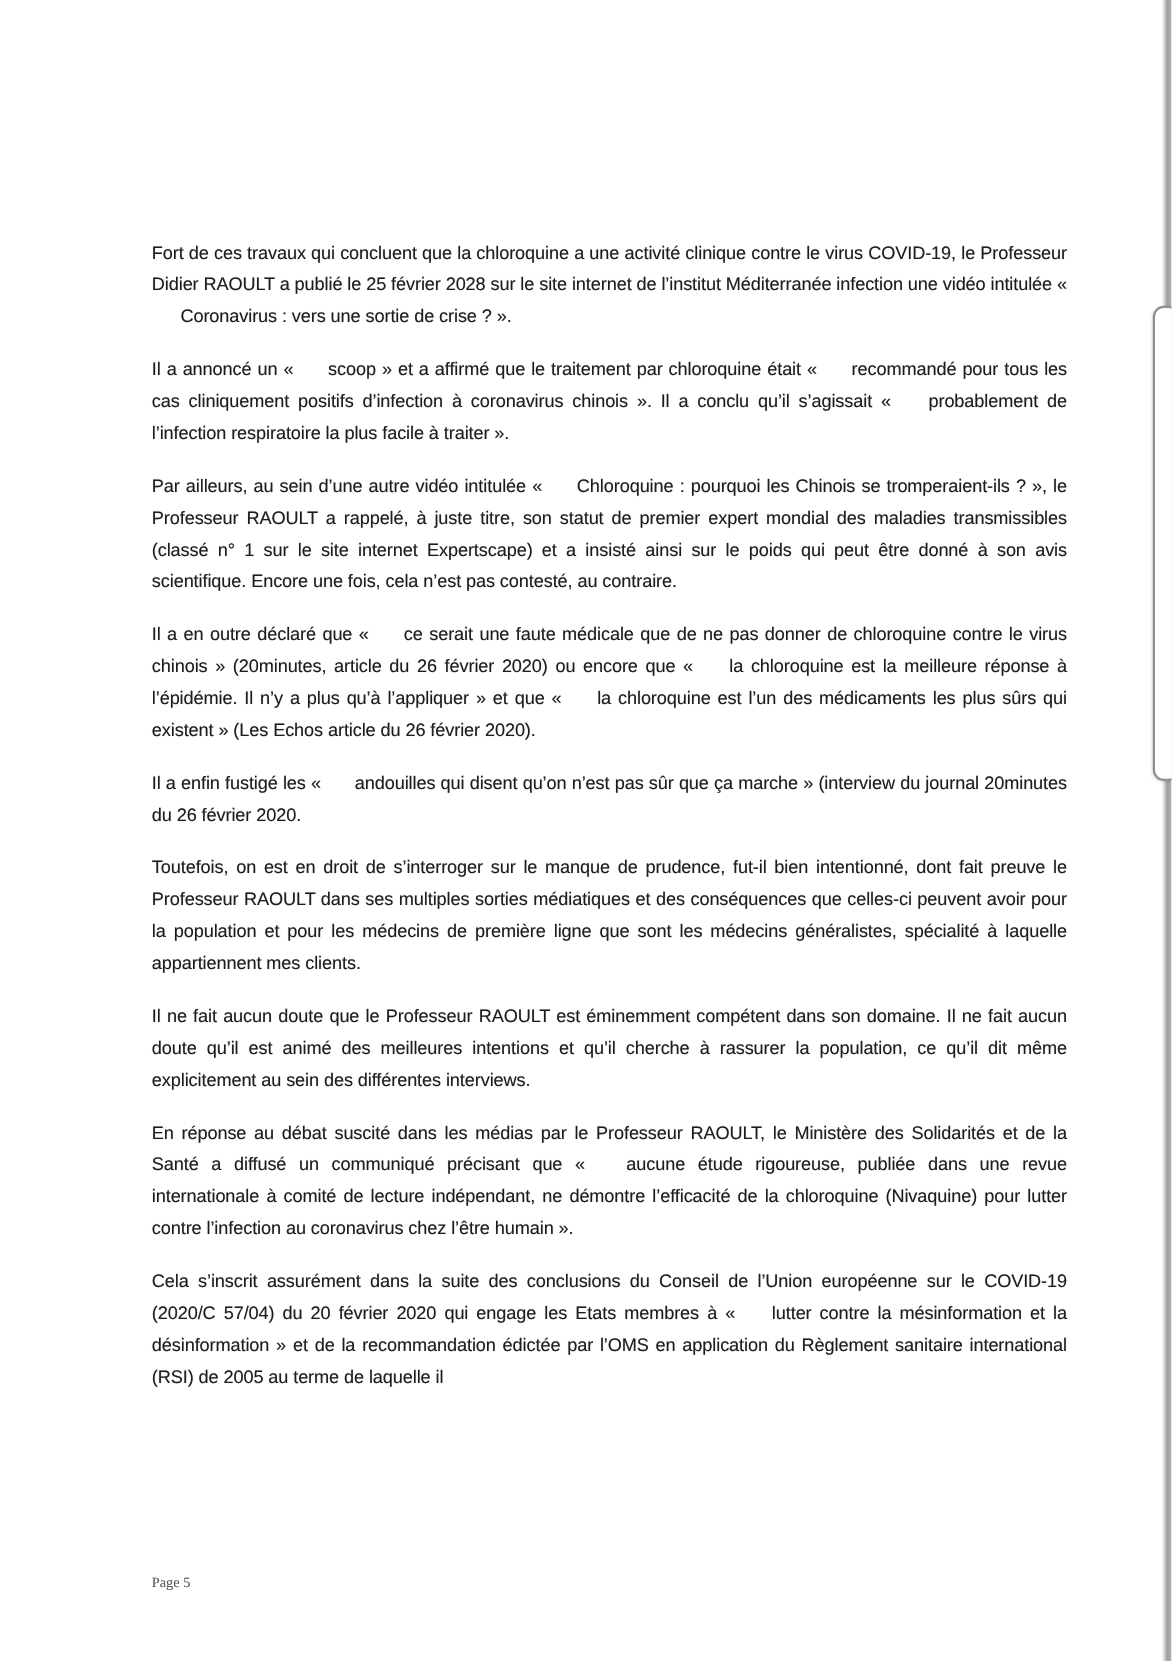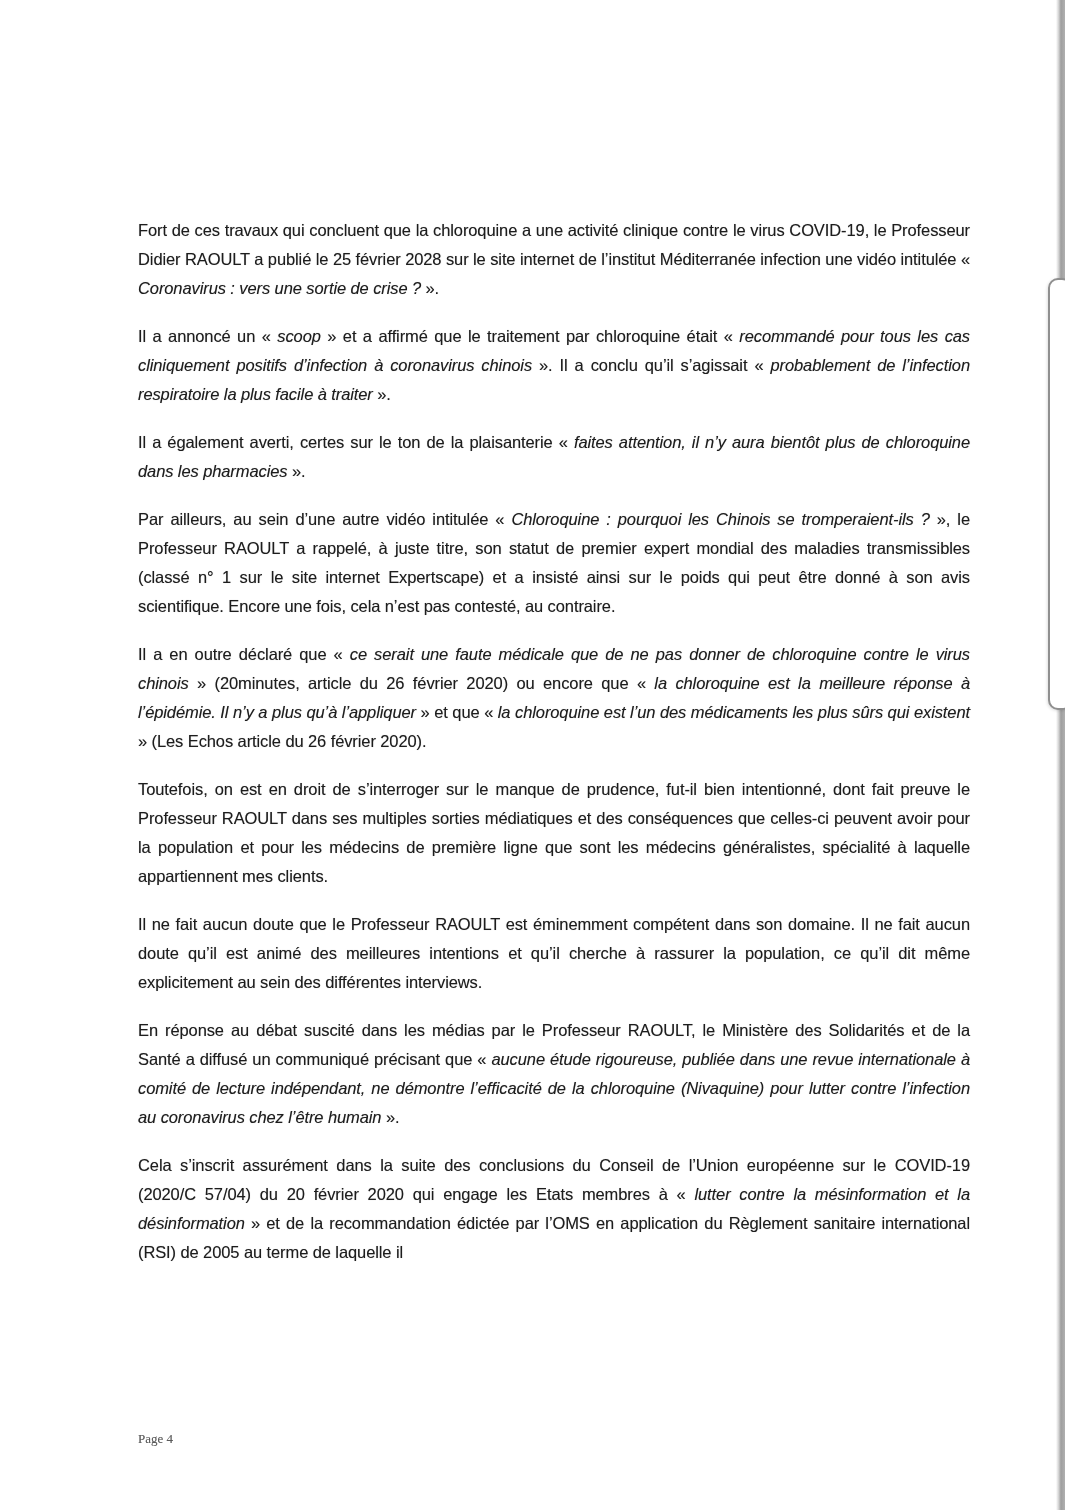--- a/index.html
+++ b/index.html
@@ -24,21 +24,21 @@
     line-height: 29px;
     letter-spacing: -0.1px;
     color: var(--text-color, #1d1d1d);
     
     text-shadow: 0 0 0.7px rgba(45, 45, 45, 0.45);
   }
   .para {
     margin: 0 0 19px 0;
   }
   .it {
-    font-style: italic;
+    margin-left: 26px;
   }
   .footer-label {
     position: absolute;
     left: 138px;
     top: 1431px;
     font-family: "Liberation Serif", serif;
     font-size: 13px;
     color: var(--footer-color, #5a5a5a);
     text-shadow: 0 0 0.6px rgba(90, 90, 90, 0.4);
   }
@@ -67,26 +67,26 @@
     border-radius: 10px;
     box-shadow: -1px 1px 3px rgba(0, 0, 0, 0.12);
   }
 </style>
 </head>
 <body>
 
 <div class="doc-text">
     <p class="para"><span>Fort de ces travaux qui concluent que la chloroquine a une activité clinique contre le virus COVID-19, le Professeur Didier RAOULT a publié le 25 février 2028 sur le site internet de l’institut Méditerranée infection une vidéo intitulée « </span><span class="it">Coronavirus : vers une sortie de crise ?</span><span> ».</span></p>
     <p class="para"><span>Il a annoncé un « </span><span class="it">scoop</span><span> » et a affirmé que le traitement par chloroquine était « </span><span class="it">recommandé pour tous les cas cliniquement positifs d’infection à coronavirus chinois</span><span> ». Il a conclu qu’il s’agissait « </span><span class="it">probablement de l’infection respiratoire la plus facile à traiter</span><span> ».</span></p>
-    <p class="para"><span>Il a également averti, certes sur le ton de la plaisanterie « </span><span class="it">faites attention, il n’y aura bientôt plus de chloroquine dans les pharmacies</span><span> ».</span></p>
     <p class="para"><span>Par ailleurs, au sein d’une autre vidéo intitulée « </span><span class="it">Chloroquine : pourquoi les Chinois se tromperaient-ils ?</span><span> », le Professeur RAOULT a rappelé, à juste titre, son statut de premier expert mondial des maladies transmissibles (classé n° 1 sur le site internet Expertscape) et a insisté ainsi sur le poids qui peut être donné à son avis scientifique. Encore une fois, cela n’est pas contesté, au contraire.</span></p>
     <p class="para"><span>Il a en outre déclaré que « </span><span class="it">ce serait une faute médicale que de ne pas donner de chloroquine contre le virus chinois</span><span> » (20minutes, article du 26 février 2020) ou encore que « </span><span class="it">la chloroquine est la meilleure réponse à l’épidémie. Il n’y a plus qu’à l’appliquer</span><span> » et que « </span><span class="it">la chloroquine est l’un des médicaments les plus sûrs qui existent</span><span> » (Les Echos article du 26 février 2020).</span></p>
+    <p class="para"><span>Il a enfin fustigé les « </span><span class="it">andouilles qui disent qu’on n’est pas sûr que ça marche</span><span> » (interview du journal 20minutes du 26 février 2020.</span></p>
     <p class="para"><span>Toutefois, on est en droit de s’interroger sur le manque de prudence, fut-il bien intentionné, dont fait preuve le Professeur RAOULT dans ses multiples sorties médiatiques et des conséquences que celles-ci peuvent avoir pour la population et pour les médecins de première ligne que sont les médecins généralistes, spécialité à laquelle appartiennent mes clients.</span></p>
     <p class="para"><span>Il ne fait aucun doute que le Professeur RAOULT est éminemment compétent dans son domaine. Il ne fait aucun doute qu’il est animé des meilleures intentions et qu’il cherche à rassurer la population, ce qu’il dit même explicitement au sein des différentes interviews.</span></p>
     <p class="para"><span>En réponse au débat suscité dans les médias par le Professeur RAOULT, le Ministère des Solidarités et de la Santé a diffusé un communiqué précisant que « </span><span class="it">aucune étude rigoureuse, publiée dans une revue internationale à comité de lecture indépendant, ne démontre l’efficacité de la chloroquine (Nivaquine) pour lutter contre l’infection au coronavirus chez l’être humain</span><span> ».</span></p>
     <p class="para"><span>Cela s’inscrit assurément dans la suite des conclusions du Conseil de l’Union européenne sur le COVID-19 (2020/C 57/04) du 20 février 2020 qui engage les Etats membres à « </span><span class="it">lutter contre la mésinformation et la désinformation</span><span> » et de la recommandation édictée par l’OMS en application du Règlement sanitaire international (RSI) de 2005 au terme de laquelle il</span></p>
   </div>
 
-<div class="footer-label">Page 4</div>
+<div class="footer-label">Page 5</div>
 
 <div class="scroll-track">
   <div class="scroll-thumb"></div>
 </div>
 
 </body></html>

